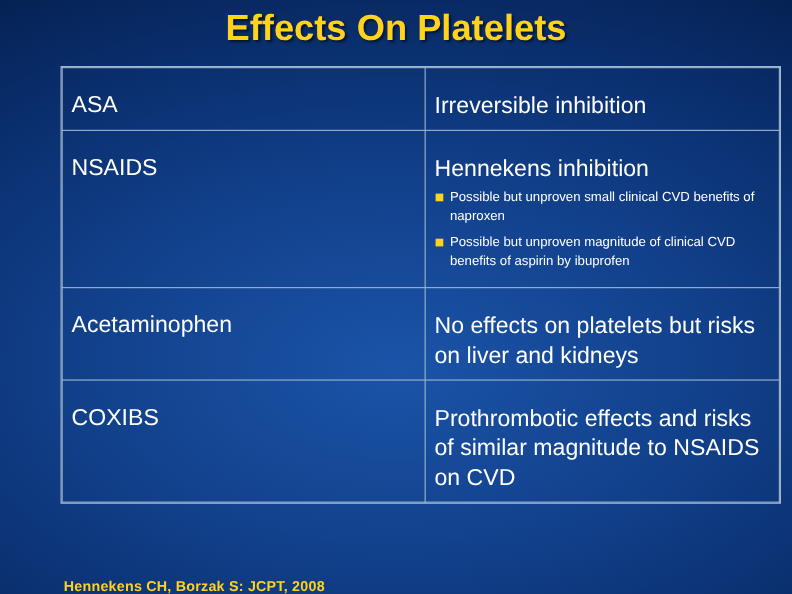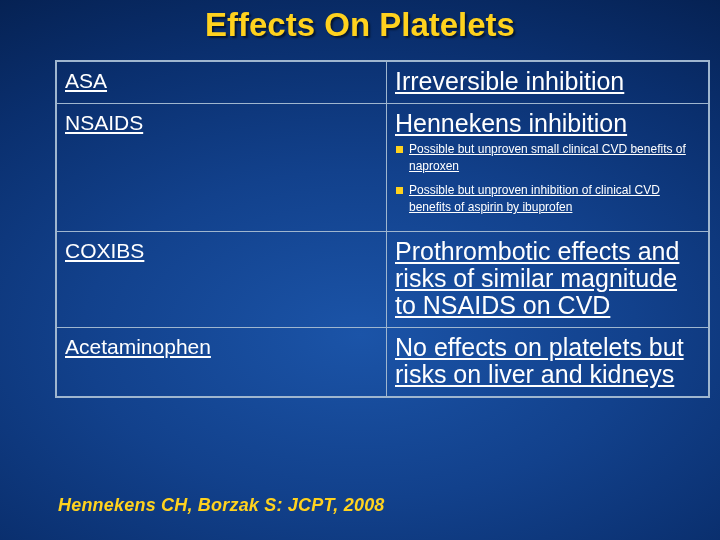--- a/index.html
+++ b/index.html
@@ -41,34 +41,33 @@
   }
   table.main {
     border-collapse: collapse;
     width: 100%;
     table-layout: fixed;
   }
   table.main td {
     border: 1px solid #9fb6cf;
     vertical-align: top;
     color: #ffffff;
-    padding: 6px 6px 8px 8px;
+    padding: 21px 6px 8px 8px;
     box-sizing: border-box;
-    text-decoration: underline;
   }
   td.col-left {
     width: 330px;
   }
   .drug {
     font-size: 21px;
     line-height: 26px;
     color: #ffffff;
   }
   .effect {
-    font-size: 25px;
+    font-size: 21px;
     line-height: 27px;
     color: #ffffff;
   }
   ul.sub {
     list-style: none;
     margin: 4px 0 0 0;
     padding: 0;
   }
   ul.sub li {
     position: relative;
@@ -83,25 +82,24 @@
     left: 1px;
     top: 5px;
     width: 7px;
     height: 7px;
     background: #ffd21e;
     display: block;
   }
   .citation {
     position: absolute;
     left: 58px;
-    bottom: 24px;
+    bottom: 0;
     color: #ffd21e;
-    font-size: 18px;
+    font-size: 13px;
     font-weight: bold;
-    font-style: italic;
     letter-spacing: 0.2px;
   }
   .row-tall td { padding-bottom: 10px; }
 </style>
 </head>
 <body>
 
 <div class="slide">
 
   <div class="title">Effects On Platelets</div>
@@ -124,42 +122,42 @@
           </td>
           <td>
             <div class="effect">Hennekens inhibition</div>
             <ul class="sub">
               <li>
                 <span class="bullet"></span>
                 <span>Possible but unproven small clinical CVD benefits of naproxen</span>
               </li>
               <li>
                 <span class="bullet"></span>
-                <span>Possible but unproven inhibition of clinical CVD benefits of aspirin by ibuprofen</span>
+                <span>Possible but unproven magnitude of clinical CVD benefits of aspirin by ibuprofen</span>
               </li>
             </ul>
+          </td>
+        </tr>
+
+        <tr>
+          <td class="col-left">
+            <div class="drug">Acetaminophen</div>
+          </td>
+          <td>
+            <div class="effect">No effects on platelets but risks on liver and kidneys</div>
           </td>
         </tr>
 
         <tr>
           <td class="col-left">
             <div class="drug">COXIBS</div>
           </td>
           <td>
             <div class="effect">Prothrombotic effects and risks of similar magnitude to NSAIDS on CVD</div>
           </td>
         </tr>
-
-        <tr>
-          <td class="col-left">
-            <div class="drug">Acetaminophen</div>
-          </td>
-          <td>
-            <div class="effect">No effects on platelets but risks on liver and kidneys</div>
-          </td>
-        </tr>
       </tbody>
     </table>
   </div>
 
   <div class="citation">Hennekens CH, Borzak S: JCPT, 2008</div>
 
 </div>
 
 </body></html>

